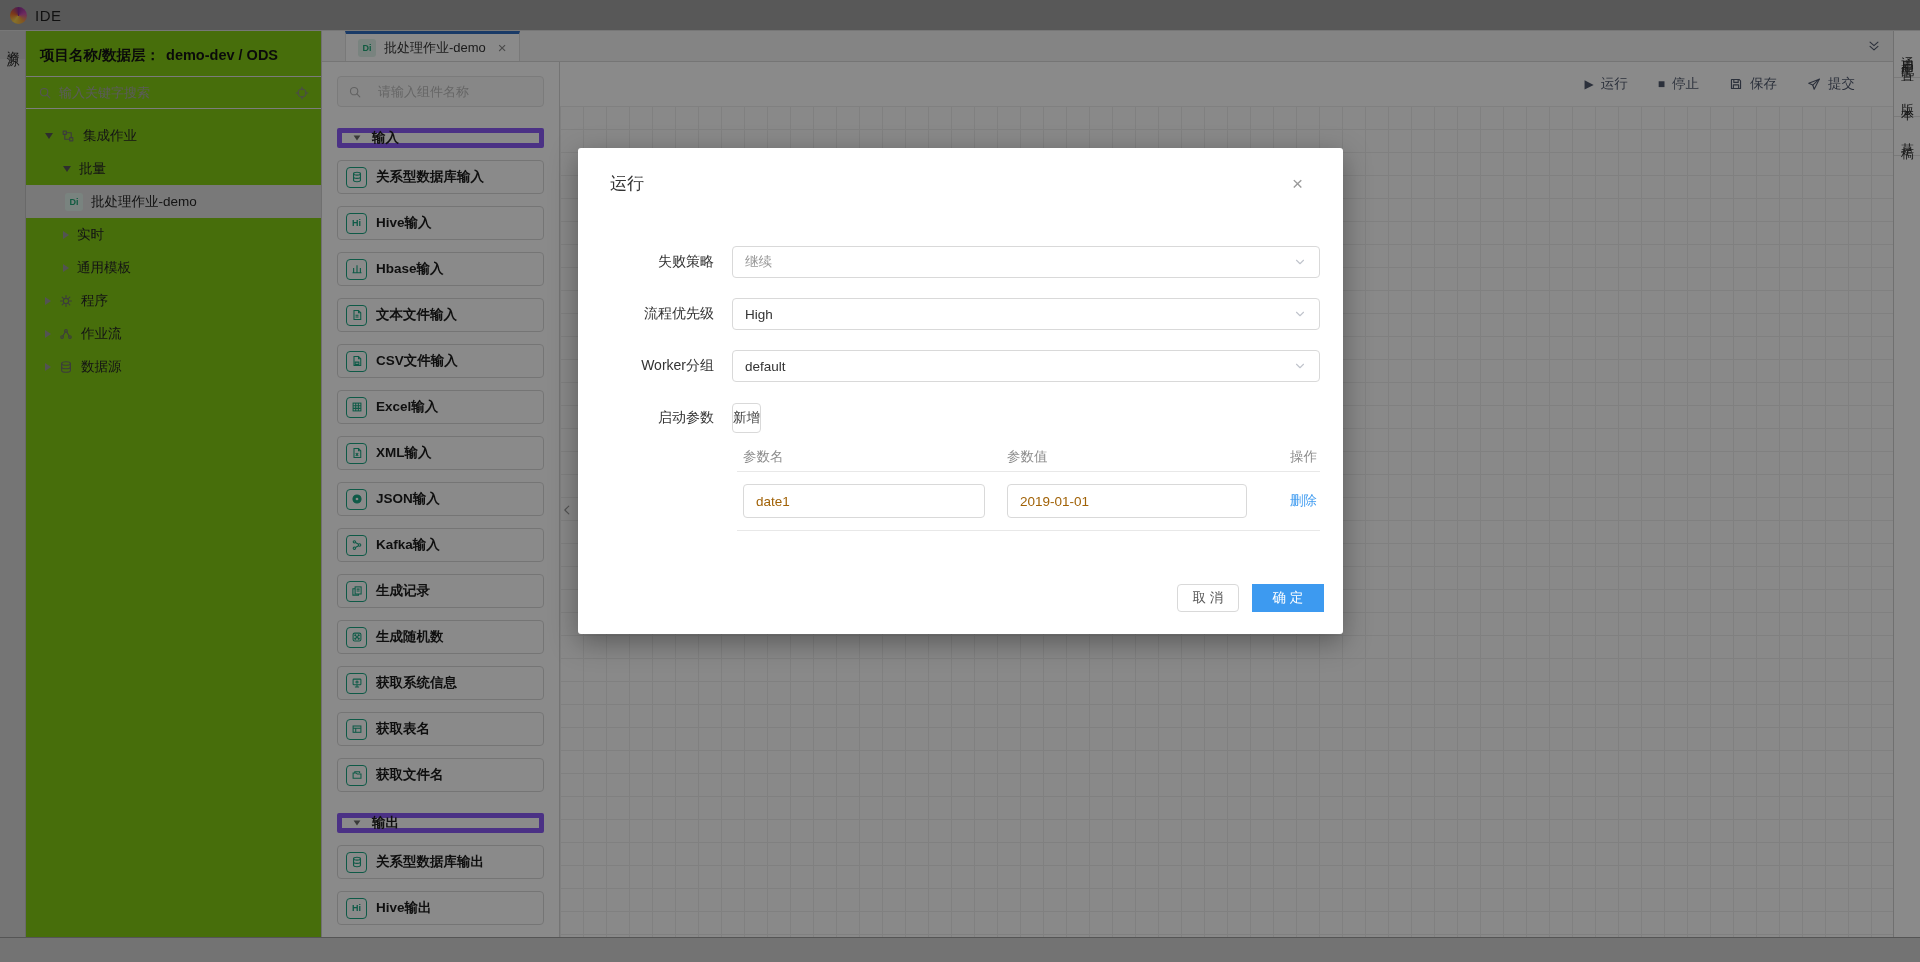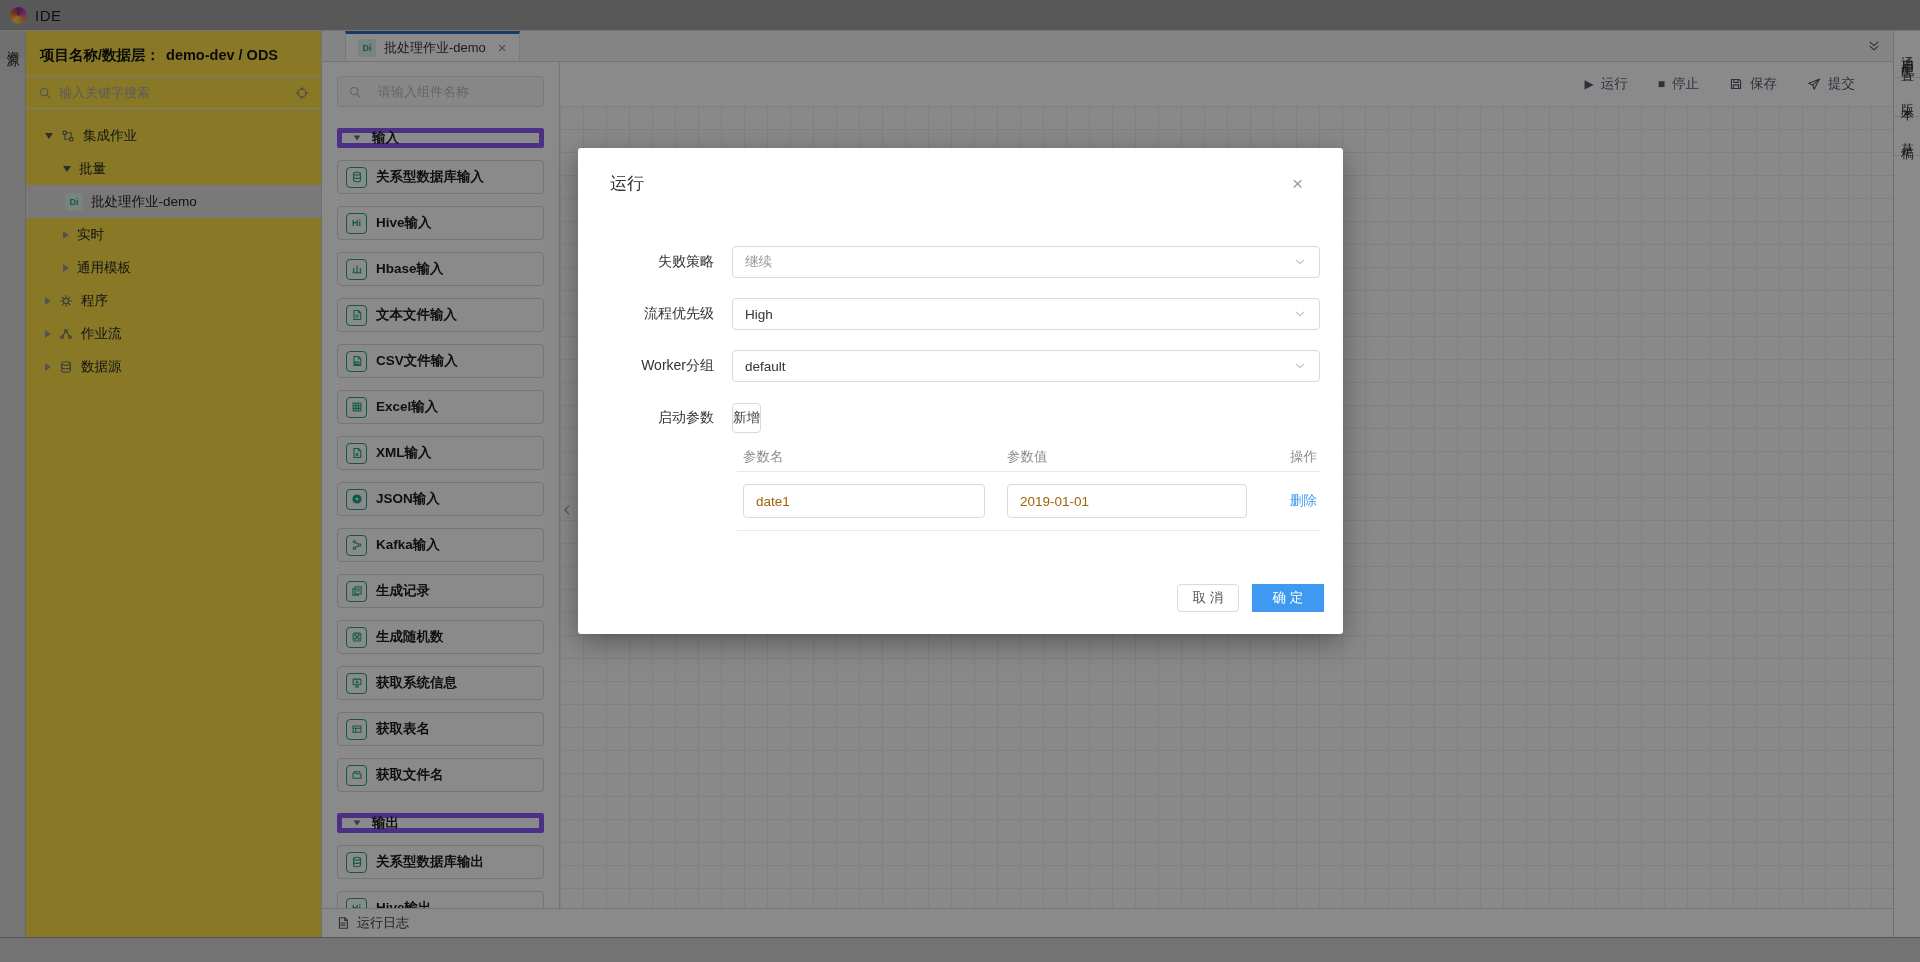--- a/index.html
+++ b/index.html
@@ -14,21 +14,21 @@
 
   
   .main-row { display:flex; height:906px; flex:0 0 906px; }
 
   
   .left-rail { width:26px; background:#d9d9d9; border-right:1px solid #c2c2c2; flex:0 0 26px; }
   .rail-tab { background:#cfcfcf; padding:9px 0 11px; display:flex; justify-content:center; }
   .v-text { writing-mode:vertical-lr; letter-spacing:4px; font-size:13px; color:#2e2e2e; }
 
   
-  .sidebar { width:296px; flex:0 0 296px; background:#fde047; border-right:1px solid #cfcfcf; }
+  .sidebar { width:296px; flex:0 0 296px; background:#84cc16; border-right:1px solid #cfcfcf; }
   .sb-header { padding:15px 14px 11px; font-weight:bold; font-size:14.5px; color:#141414; border-bottom:1px solid #e4e4e4; }
   .sb-header .val { margin-left:6px; }
   .sb-search { height:32px; display:flex; align-items:center; gap:7px; padding:0 12px; border-bottom:1px solid #e7e7e7; color:#9b9b9b; }
   .sb-search input { border:none; outline:none; flex:1; font:inherit; font-size:13px; color:#444; background:transparent; }
   .sb-search input::placeholder { color:#a8a8a8; }
   .icon { display:inline-flex; align-items:center; justify-content:center; }
   .icon svg { display:block; }
   .tree { padding-top:10px; }
   .tree-row { height:33px; display:flex; align-items:center; gap:8px; cursor:pointer; }
   .tree-row.lvl0 { padding-left:19px; }
@@ -431,30 +431,20 @@
               <span class="icon">
                   <svg width="14" height="14" viewBox="0 0 16 16" fill="none" stroke="currentColor" stroke-width="1.3" stroke-linecap="round" stroke-linejoin="round">
                     <path d="M10 3.5L5.5 8l4.5 4.5"></path>
                   </svg>
                 </span>
             </div>
           </div>
         </div>
       </div>
 
-      <div class="logbar">
-        <span class="icon">
-            <svg width="14" height="14" viewBox="0 0 16 16" fill="none" stroke="currentColor" stroke-width="1.3" stroke-linecap="round" stroke-linejoin="round">
-              <path d="M4 2h6l3 3v9H4z"></path>
-              <path d="M10 2v3h3"></path>
-              <path d="M5.8 8h4.4M5.8 10.5h4.4"></path>
-            </svg>
-          </span>
-        <span>运行日志</span>
-      </div>
     </div>
 
     <div class="right-rail">
       <div class="rr-tab">
           <span class="v-text">通用配置</span>
         </div>
       <div class="rr-tab">
           <span class="v-text">版本</span>
         </div>
       <div class="rr-tab">

